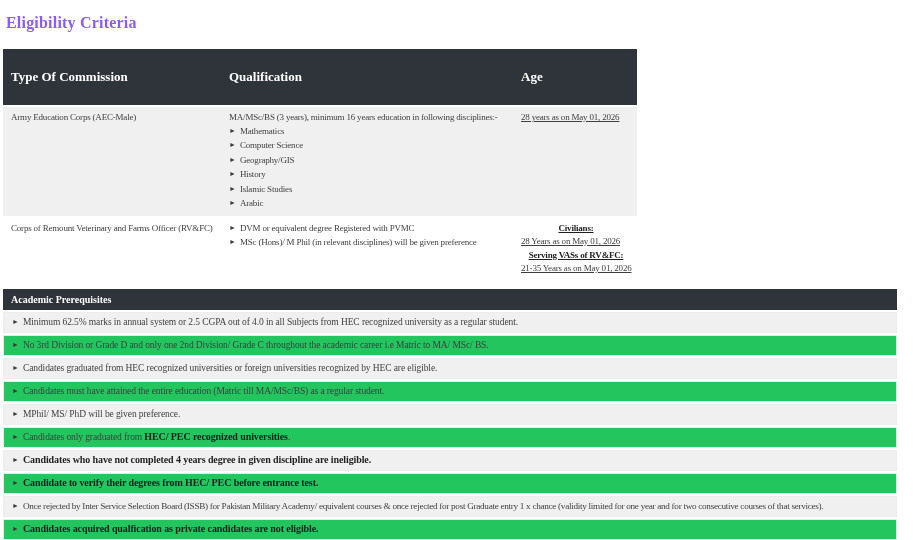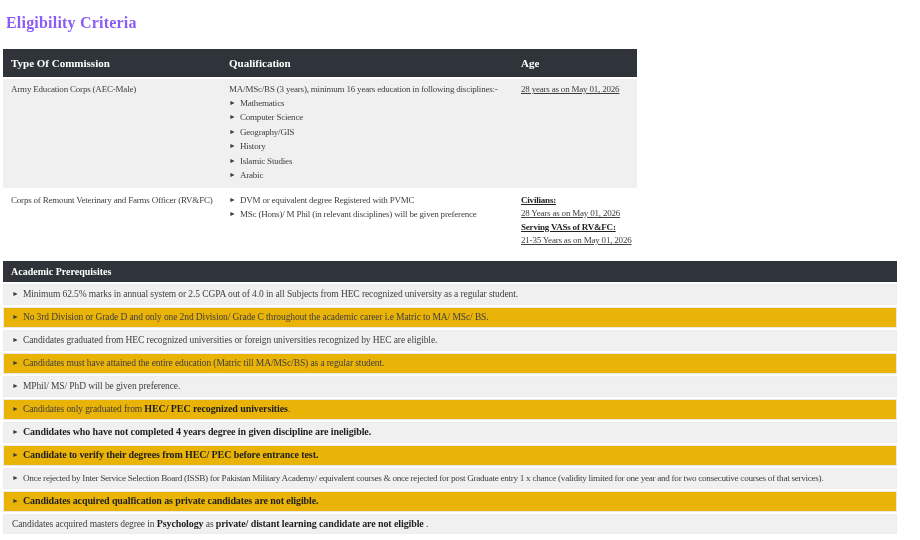--- a/index.html
+++ b/index.html
@@ -11,41 +11,41 @@
   .page-title {
     margin:14px 12px 15px 6px; font-size:16px; font-weight:bold;
     color:#8b5cf6; letter-spacing:0.2px;
   }
   table.ctable {
     margin-left:3px; border-collapse:separate; border-spacing:0 2px;
     table-layout:fixed; width:634px;
   }
   .ctable th {
     box-sizing:border-box; background:var(--header-bg); color:#ffffff;
-    font-size:11px; font-weight:bold; text-align:left; padding:8px 8px;
+    font-size:13px; font-weight:bold; text-align:left; padding:20px 8px;
   }
   .ctable th.c0 { width:218px; } .ctable th.c1 { width:292px; } .ctable th.c2 { width:124px; }
   .ctable td {
     box-sizing:border-box; vertical-align:top; padding:4px 6px 4px 8px;
     font-size:9px; letter-spacing:-0.2px; line-height:13.5px; color:var(--text);
   }
   tr.alt td { background:var(--row-alt); }
   tr.plain td { background:#ffffff; }
   .arrow { font-size:7px; margin-right:4px; color:#3a3a3a; letter-spacing:0; position:relative; top:-1px; }
   .qual-line { white-space:nowrap; overflow:hidden; }
   .age-line { white-space:nowrap;text-decoration:underline; }
-  .age-label { font-weight:bold; text-decoration:underline; color:var(--bold-text); }
+  .age-label { font-weight:bold; text-decoration:underline; color:var(--bold-text);text-align:center; }
   .acad-bar {
     margin:7px 0 0 3px; width:894px; box-sizing:border-box;
     background:var(--header-bg); color:#ffffff; font-weight:bold;
     font-size:10px; padding:4px 8px; line-height:13px;
   }
   .acad-row {
     margin:2px 0 0 3px; width:894px; box-sizing:border-box;
-    border:1px solid #e9e9e9; padding:3px 8px; background:#eab308;
+    border:1px solid #e9e9e9; padding:3px 8px; background:#22c55e;
     font-size:9.5px; line-height:12px; letter-spacing:-0.1px;
     color:var(--text); white-space:nowrap; overflow:hidden;
   }
   .acad-row.alt { background:var(--row-alt); border-color:#ededed; }
   .acad-row b { font-size:10px; color:var(--bold-text); }
   .acad-row.long { font-size:9.2px; letter-spacing:-0.3px; }
 </style>
 </head>
 <body style="--header-bg: #2f343a; --row-alt: #f0f0f0; --text: #3f3f3f; --bold-text: #1f1f1f;">
 

